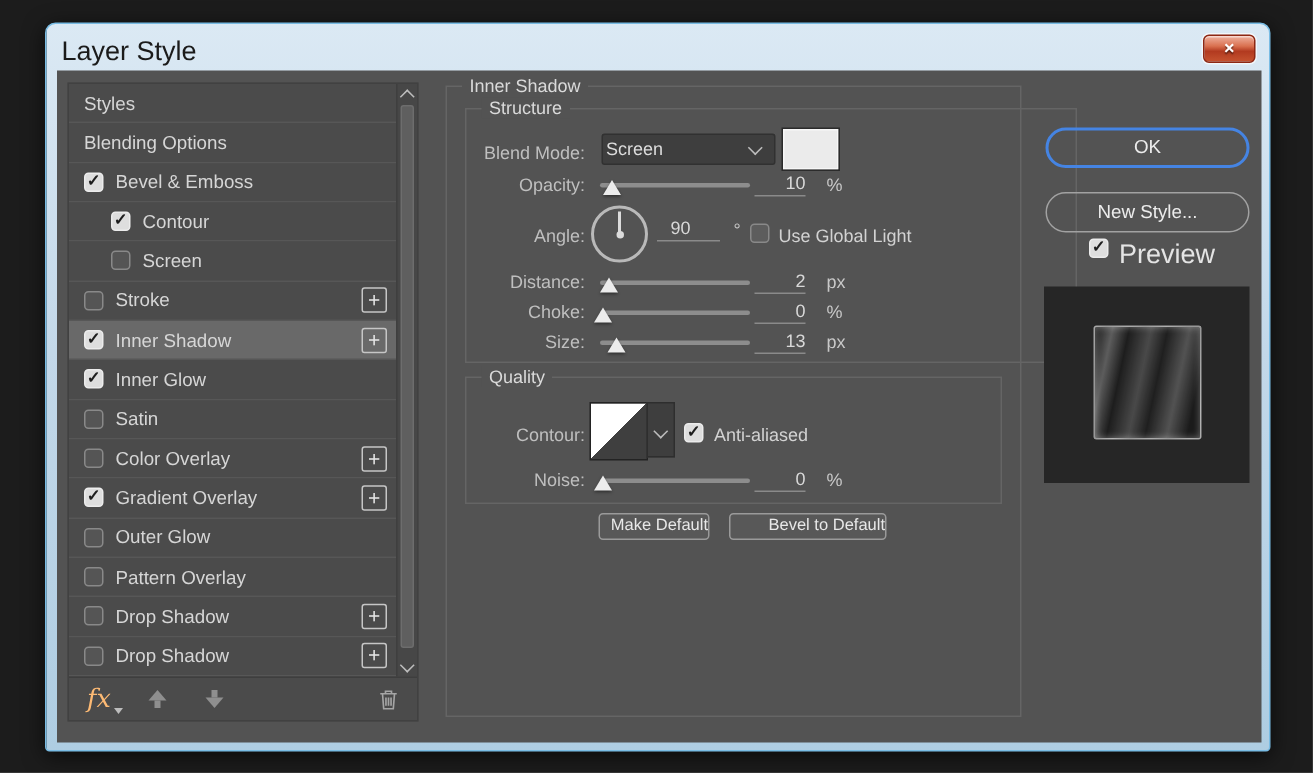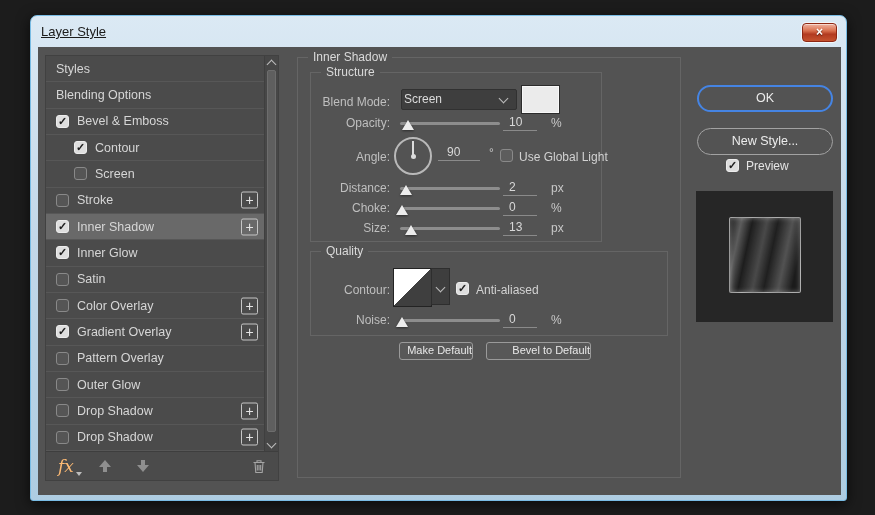--- a/index.html
+++ b/index.html
@@ -11,21 +11,21 @@
   }
   
   .window {
     position:absolute; left:30px; top:15px; width:817px; height:486px;
     background:linear-gradient(180deg,#dbe9f4 0%,#c3d8e9 45%,#aecde2 100%);
     border:1px solid #79bce4; border-radius:7px 7px 3px 3px;
     box-sizing:border-box;
     box-shadow:0 3px 14px rgba(0,0,0,.65);
   }
   .titlebar { position:absolute; left:0; top:0; right:0; height:31px; }
-  .title { position:absolute; left:10px; top:8px; font-size:13px; color:#1b1b1b;text-decoration:underline; }
+  .title { position:absolute; left:10px; top:8px; font-size:18px; color:#1b1b1b; }
   .close-btn {
     position:absolute; right:9px; top:7px; width:35px; height:19px;
     background:linear-gradient(180deg,#efb2a0 0%,#d9704f 40%,#b23a20 60%,#c5522f 100%);
     border:1px solid #8e2713; border-radius:4px; box-sizing:border-box;
     box-shadow:0 0 0 1px rgba(255,255,255,.65), inset 0 1px 0 rgba(255,255,255,.5);
     color:#ffffff; font-size:12px; font-weight:bold; text-align:center; line-height:16px;
     text-shadow:0 1px 1px rgba(0,0,0,.5); cursor:default;
   }
   .client {
     position:absolute; left:7px; top:31px; width:803px; height:448px;
@@ -98,21 +98,21 @@
   .arrow.down::before {
     content:""; position:absolute; left:1px; bottom:1px;
     border-left:6px solid transparent; border-right:6px solid transparent;
     border-top:7px solid #8f8f8f;
   }
   .arrow.down::after { content:""; position:absolute; left:5px; bottom:8px; width:4px; height:5px; background:#8f8f8f; }
   .spacer { flex:1; }
   
   .gbox { position:absolute; border:1px solid #656565; box-sizing:border-box; }
   .gbox.outer { left:259px; top:10px; width:384px; height:421px; }
-  .gbox.structure { left:12px; top:14px; width:292px; height:170px; }
+  .gbox.structure { left:12px; top:14px; width:408px; height:170px; }
   .gbox.quality { left:12px; top:193px; width:358px; height:85px; }
   .glabel {
     position:absolute; top:-8px; left:10px; background:#535353;
     padding:0 5px; color:#dadada; font-size:12px; white-space:nowrap;
   }
   .glabel2 { position:absolute; color:#d2d2d2; font-size:12px; white-space:nowrap; }
   
   .srow { position:absolute; left:0; right:0; height:20px; }
   .flabel {
     position:absolute; left:0; top:3px; width:79px; text-align:right;
@@ -122,21 +122,21 @@
   .track { position:absolute; left:0; right:0; top:9px; height:3px; background:#8d8d8d; border-radius:2px; }
   .thumb {
     position:absolute; top:7px; left:8%; margin-left:-6px; width:0; height:0;
     border-left:6px solid transparent; border-right:6px solid transparent;
     border-bottom:10px solid #ececec;
     filter:drop-shadow(0 1px 1px rgba(0,0,0,.45));
   }
   .val {
     position:absolute; left:192px; top:2px; width:34px;
     border-bottom:1px solid #8a8a8a; color:#d8d8d8; font-size:12px;
-    padding:0 0 1px 6px; box-sizing:border-box;
+    padding:0 0 1px 6px; box-sizing:border-box;text-align:right;
   }
   .unit { position:absolute; left:240px; top:3px; color:#c8c8c8; font-size:12px; }
   
   .dd {
     position:absolute; left:90px; top:16px; width:116px; height:21px;
     background:#3e3e3e; border:1px solid #313131; border-radius:2px; box-sizing:border-box;
     color:#dcdcdc; font-size:12px; line-height:18px; padding-left:2px;
   }
   .dd .chev { position:absolute; right:9px; top:5px; }
   .swatch {
@@ -252,25 +252,25 @@
             <span class="ls-label">Color Overlay</span>
             <span class="addbtn">+</span>
           </div>
           <div class="ls-row">
             <span class="cb on">✓</span>
             <span class="ls-label">Gradient Overlay</span>
             <span class="addbtn">+</span>
           </div>
           <div class="ls-row">
             <span class="cb"></span>
+            <span class="ls-label">Outer Glow</span>
+          </div>
+          <div class="ls-row">
+            <span class="cb"></span>
             <span class="ls-label">Pattern Overlay</span>
-          </div>
-          <div class="ls-row">
-            <span class="cb"></span>
-            <span class="ls-label">Outer Glow</span>
           </div>
           <div class="ls-row">
             <span class="cb"></span>
             <span class="ls-label">Drop Shadow</span>
             <span class="addbtn">+</span>
           </div>
           <div class="ls-row">
             <span class="cb"></span>
             <span class="ls-label">Drop Shadow</span>
             <span class="addbtn">+</span>
@@ -378,20 +378,20 @@
         </div>
       </div>
 
       <div class="pbtn" style="left:101px;top:284px;width:74px">Make Default</div>
       <div class="pbtn" style="left:188px;top:284px;width:105px">Bevel to Default</div>
     </div>
 
     <div class="pill ok" style="top:10px">OK</div>
     <div class="pill" style="top:81px">New Style...</div>
     <span class="cb on" style="position:absolute;left:688px;top:112px">✓</span>
-    <span class="glabel2" style="left:708px;top:112px;font-size:12px;color:#e4e4e4">Preview</span>
+    <span class="glabel2" style="left:708px;top:112px;font-size:18px;color:#e4e4e4">Preview</span>
 
     <div class="pv">
       <div class="pv-inner"></div>
     </div>
 
   </div>
 </div>
 
 </body></html>

